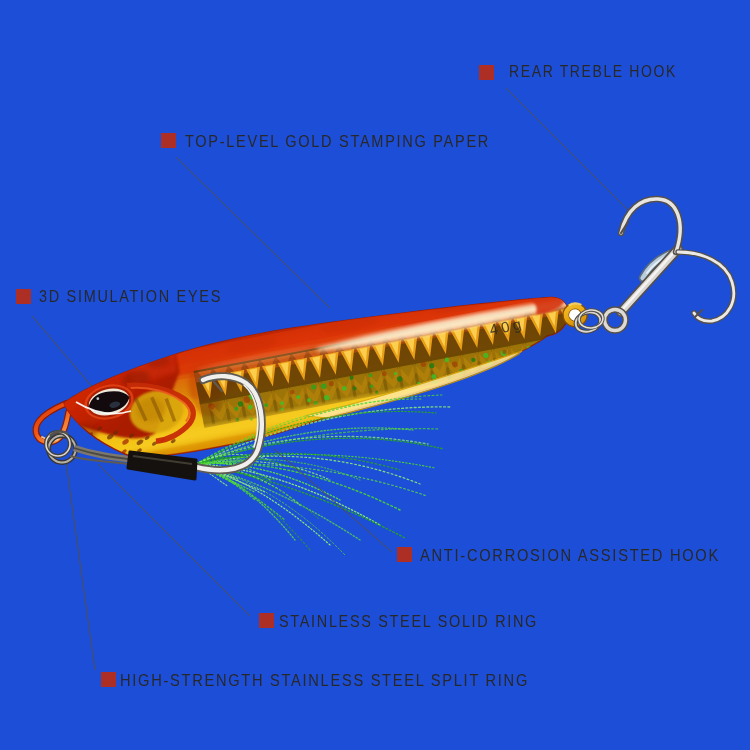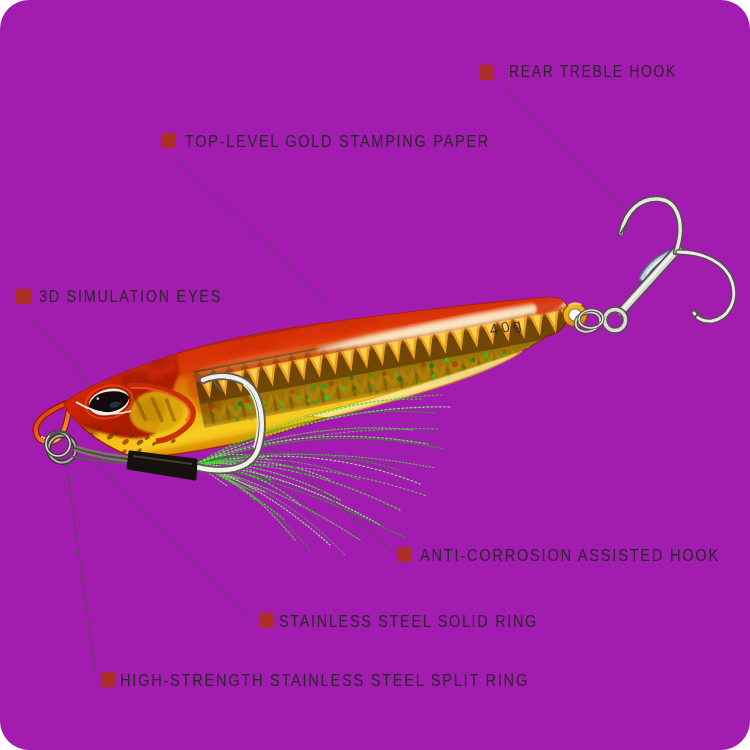--- a/index.html
+++ b/index.html
@@ -1,16 +1,16 @@
 <!DOCTYPE html>
 <html><head>
 <meta charset="utf-8">
 <style>
 html,body{margin:0;padding:0;background:#fff;}
-#stage{position:relative;width:750px;height:750px;background:#a21caf;overflow:hidden;border-radius:29px;}
+#stage{position:relative;width:750px;height:750px;background:#1d4ed8;overflow:hidden;}
 text{font-family:"Liberation Sans",sans-serif;fill:#282828;letter-spacing:2px;}
 </style>
 </head>
 <body>
 <div id="stage">
 <svg width="750" height="750" viewBox="0 0 750 750">
 <defs>
   <linearGradient id="gBody" x1="0" y1="374" x2="0" y2="474" gradientUnits="userSpaceOnUse" gradientTransform="rotate(-10.7 52 408)">
     <stop offset="0" stop-color="#951800"></stop>
     <stop offset="0.08" stop-color="#cf2d08"></stop>

